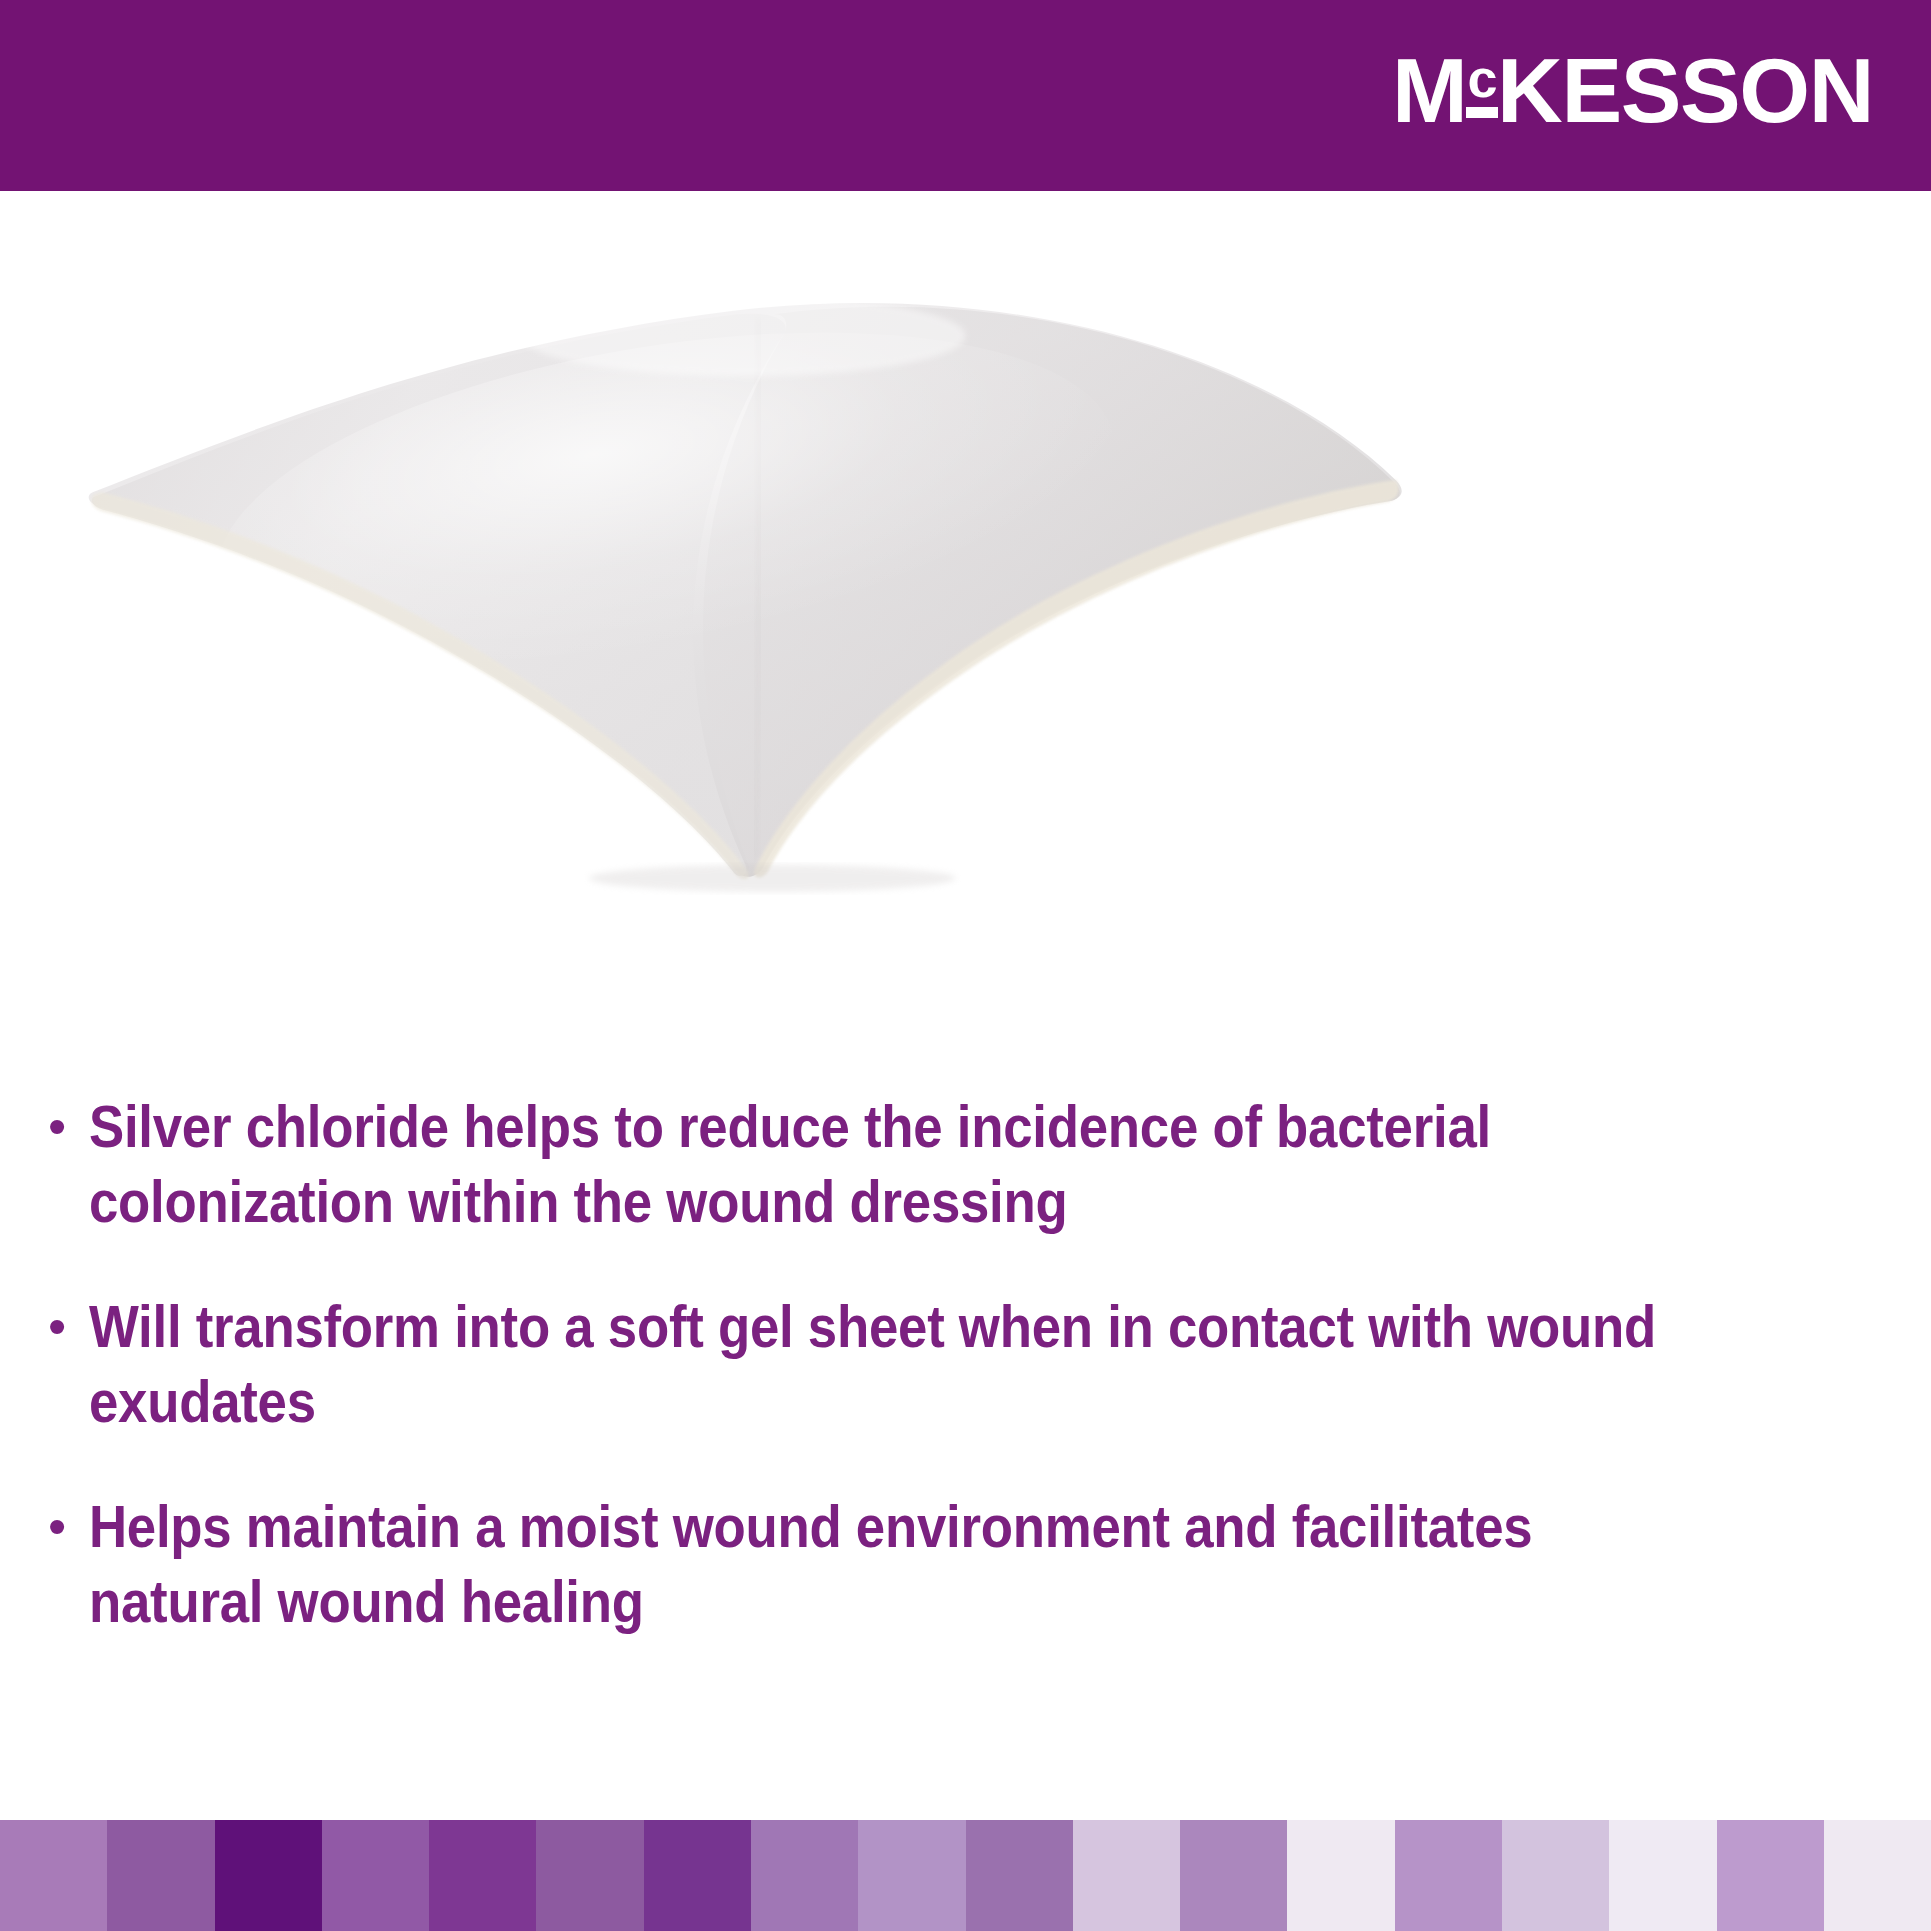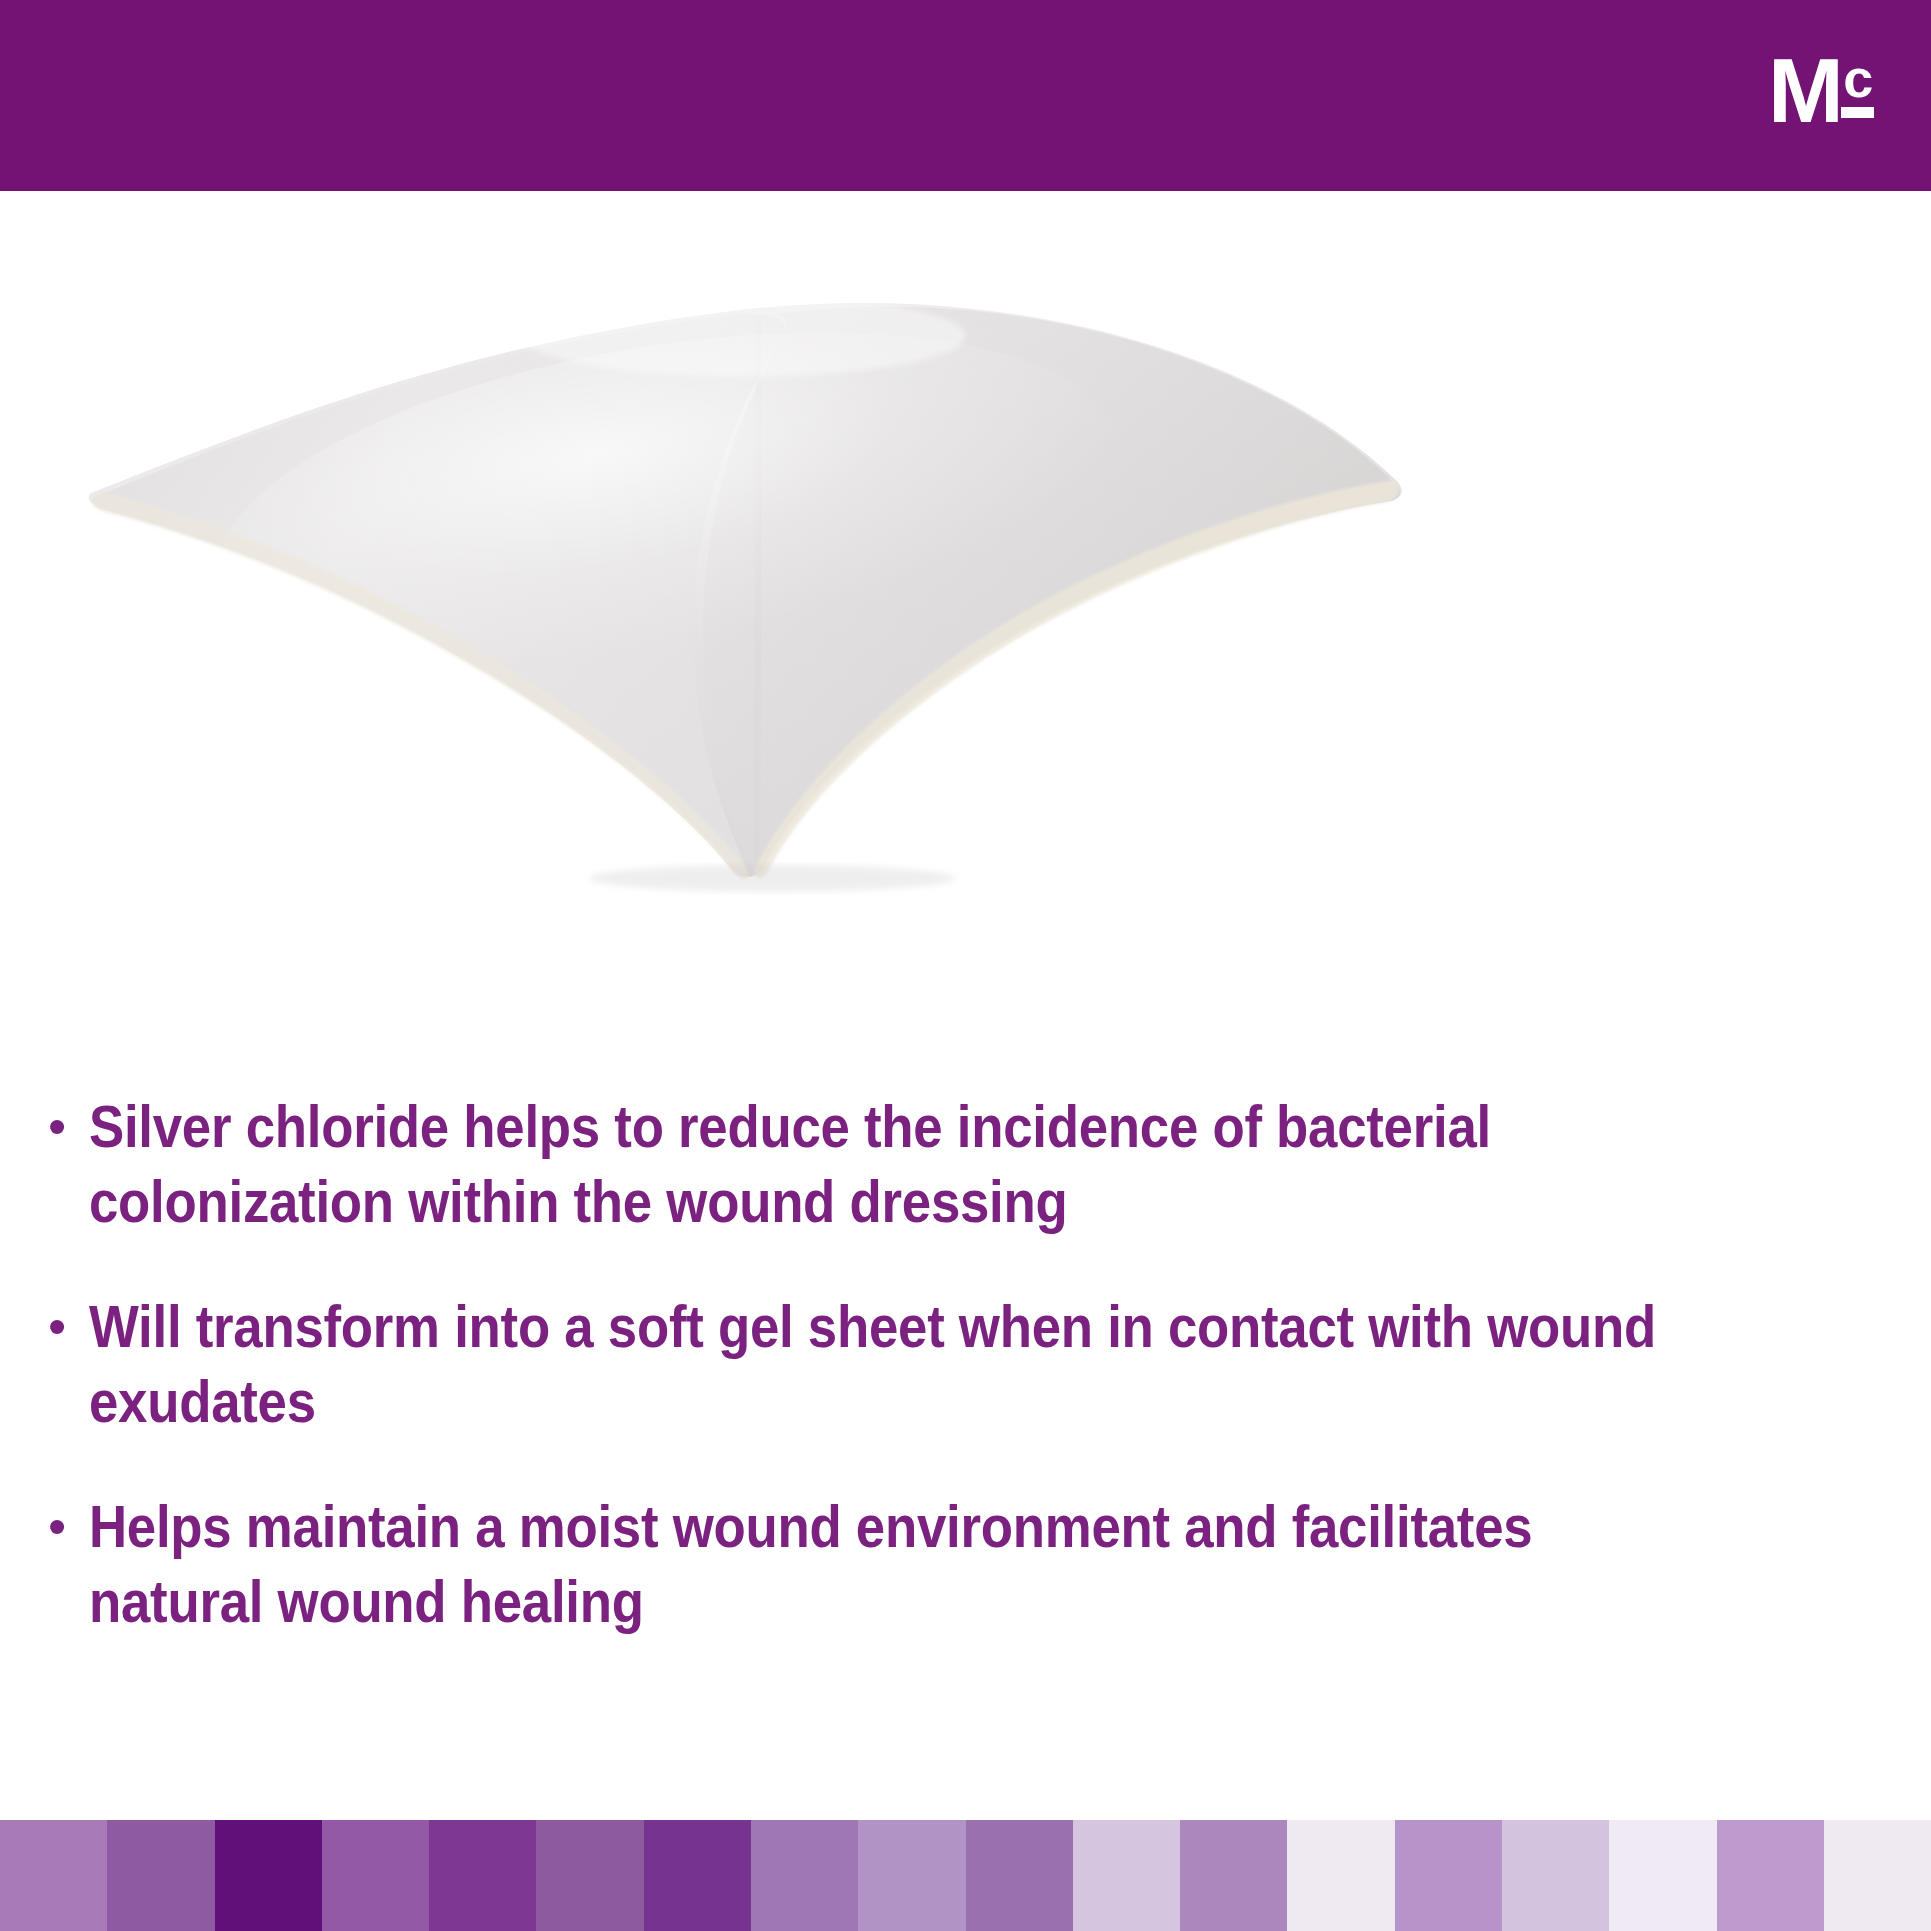--- a/index.html
+++ b/index.html
@@ -140,20 +140,21 @@
 </head>
 <body>
 
 <div class="page">
 
   <div class="header-bar" style="background: rgb(115, 19, 115);">
     <div class="brand-logo">
       <div class="brand-wordmark">
         <span>M</span>
           <span class="brand-mc-c">c</span>
+          <span>KESSON</span>
       </div>
     </div>
   </div>
 
   <div class="product-stage">
     <svg class="product-svg" viewBox="0 0 2000 920" preserveAspectRatio="none">
       <defs>
         <linearGradient id="padTop" x1="0.18" y1="0" x2="0.8" y2="1">
           <stop offset="0%" stop-color="#E8E6E7"></stop>
           <stop offset="28%" stop-color="#EFEDEE"></stop>

